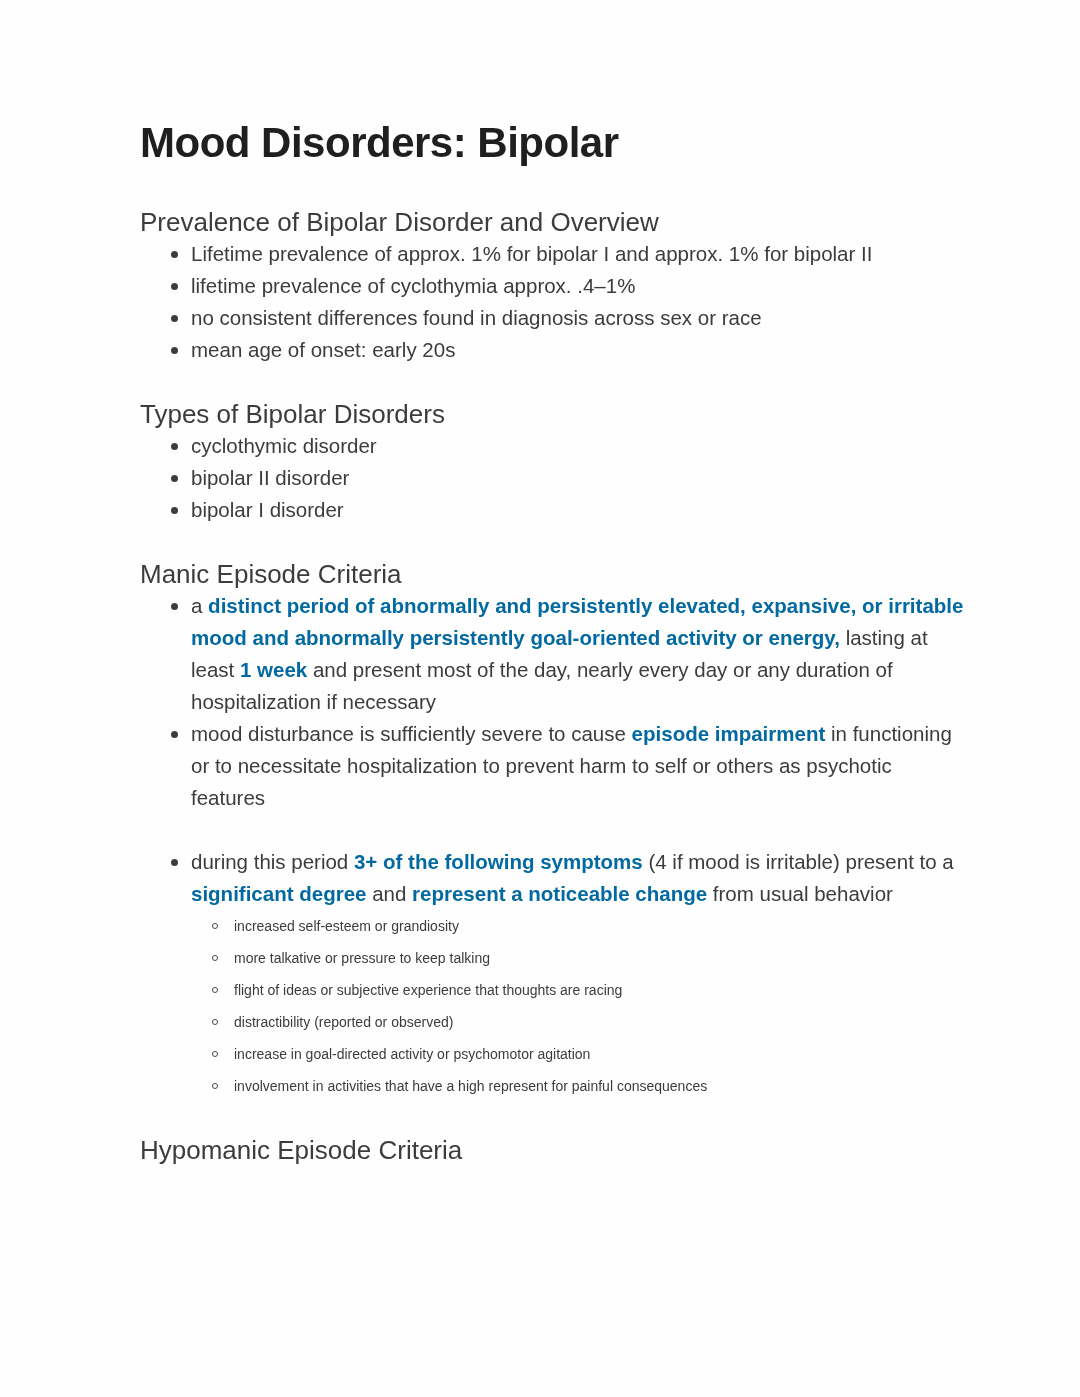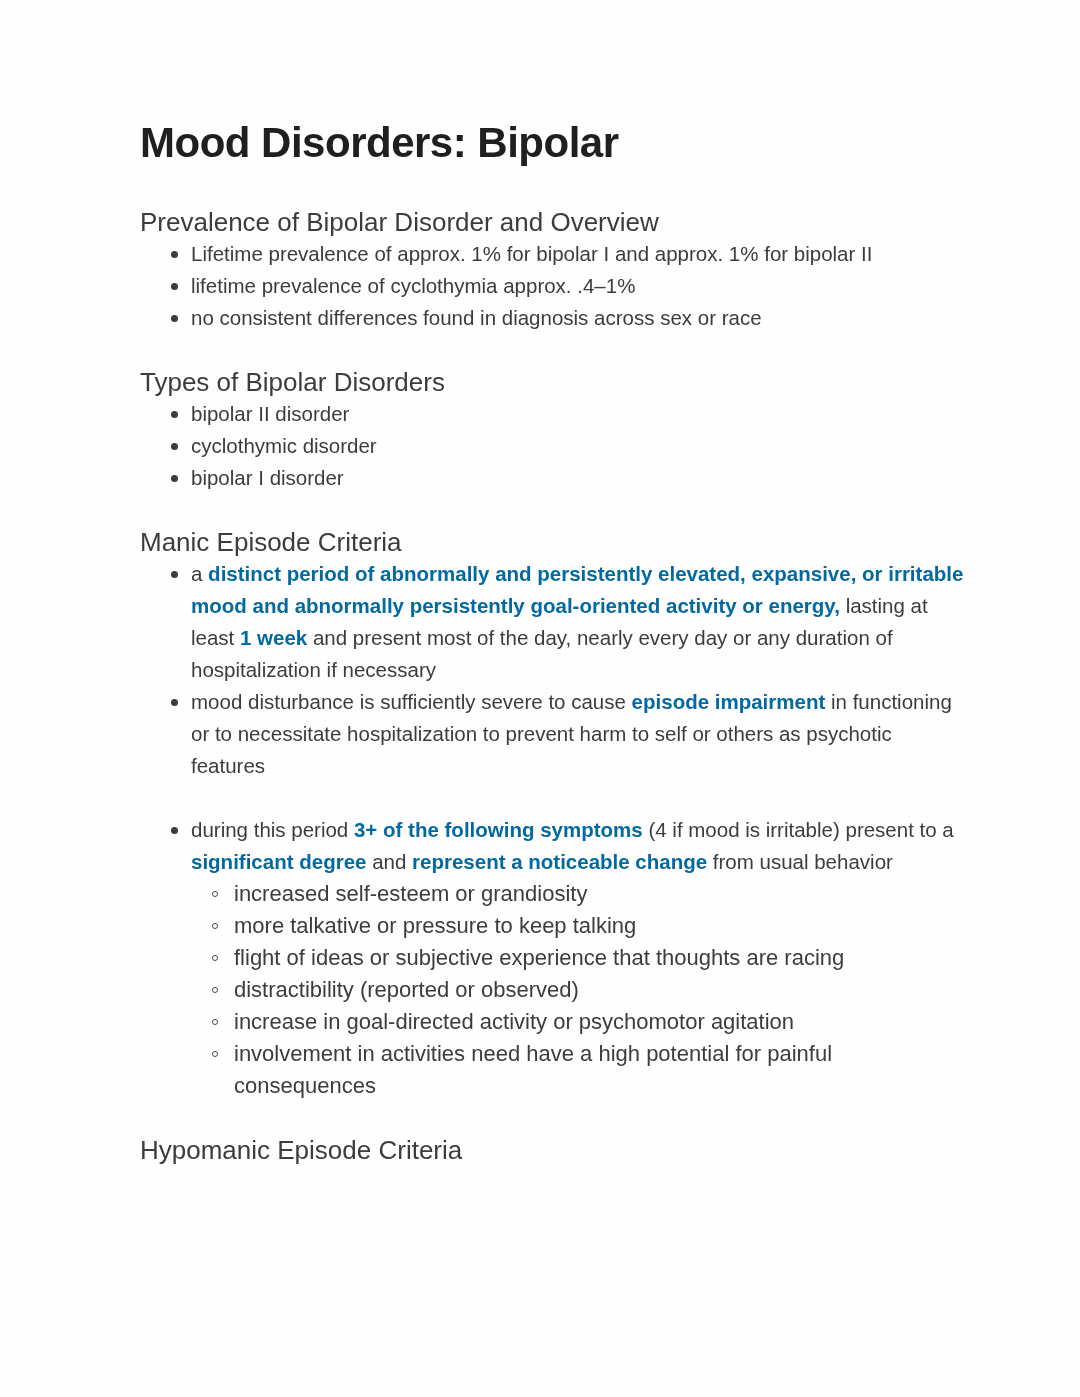--- a/index.html
+++ b/index.html
@@ -103,21 +103,21 @@
 
   ul.lvl2 {
     list-style: none;
     margin: 0;
     padding: 0;
   }
 
   ul.lvl2 > li {
     position: relative;
     padding-left: 43px;
-    font-size: 22px;
+    font-size: 14px;
     line-height: 32px;
     color: #3c3c3c;
   }
 
   ul.lvl2 > li > .marker {
     position: absolute;
     left: 21px;
     top: 0;
     width: 10px;
   }
@@ -165,35 +165,39 @@
           <span class="txt">Lifetime prevalence of approx. 1% for bipolar I and approx. 1% for bipolar II</span>
         </li>
         <li>
           <span class="marker"></span>
           <span class="txt">lifetime prevalence of cyclothymia approx. .4–1%</span>
         </li>
         <li>
           <span class="marker"></span>
           <span class="txt">no consistent differences found in diagnosis across sex or race</span>
         </li>
+        <li>
+          <span class="marker"></span>
+          <span class="txt">mean age of onset: early 20s</span>
+        </li>
       </ul>
     </div>
 
     <div class="blank-line"></div>
 
     <div class="section">
       <p class="section-heading">Types of Bipolar Disorders</p>
       <ul class="lvl1">
         <li>
           <span class="marker"></span>
+          <span class="txt">cyclothymic disorder</span>
+        </li>
+        <li>
+          <span class="marker"></span>
           <span class="txt">bipolar II disorder</span>
-        </li>
-        <li>
-          <span class="marker"></span>
-          <span class="txt">cyclothymic disorder</span>
         </li>
         <li>
           <span class="marker"></span>
           <span class="txt">bipolar I disorder</span>
         </li>
       </ul>
     </div>
 
     <div class="blank-line"></div>
 
@@ -230,21 +234,21 @@
             <li>
               <span class="marker"></span>
               <span class="txt">distractibility (reported or observed)</span>
             </li>
             <li>
               <span class="marker"></span>
               <span class="txt">increase in goal-directed activity or psychomotor agitation</span>
             </li>
             <li>
               <span class="marker"></span>
-              <span class="txt">involvement in activities need have a high potential for painful consequences</span>
+              <span class="txt">involvement in activities that have a high represent for painful consequences</span>
             </li>
           </ul>
         </li>
       </ul>
     </div>
 
     <div class="blank-line"></div>
 
     <div class="section">
       <p class="section-heading">Hypomanic Episode Criteria</p>

